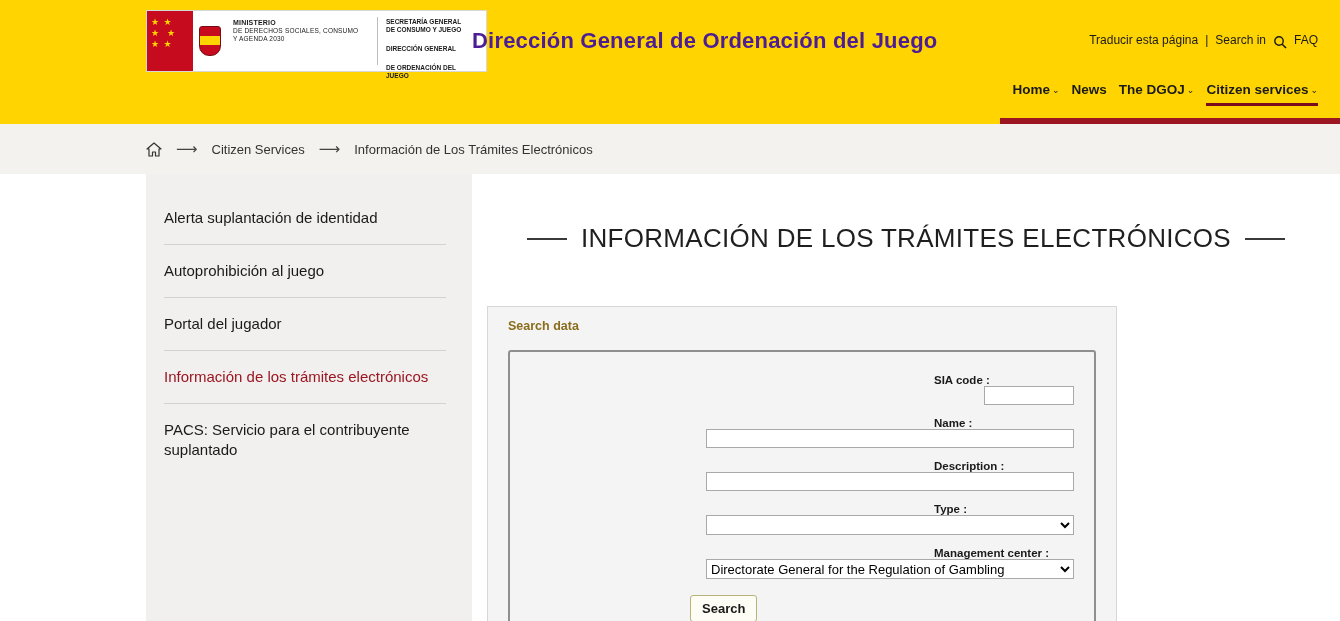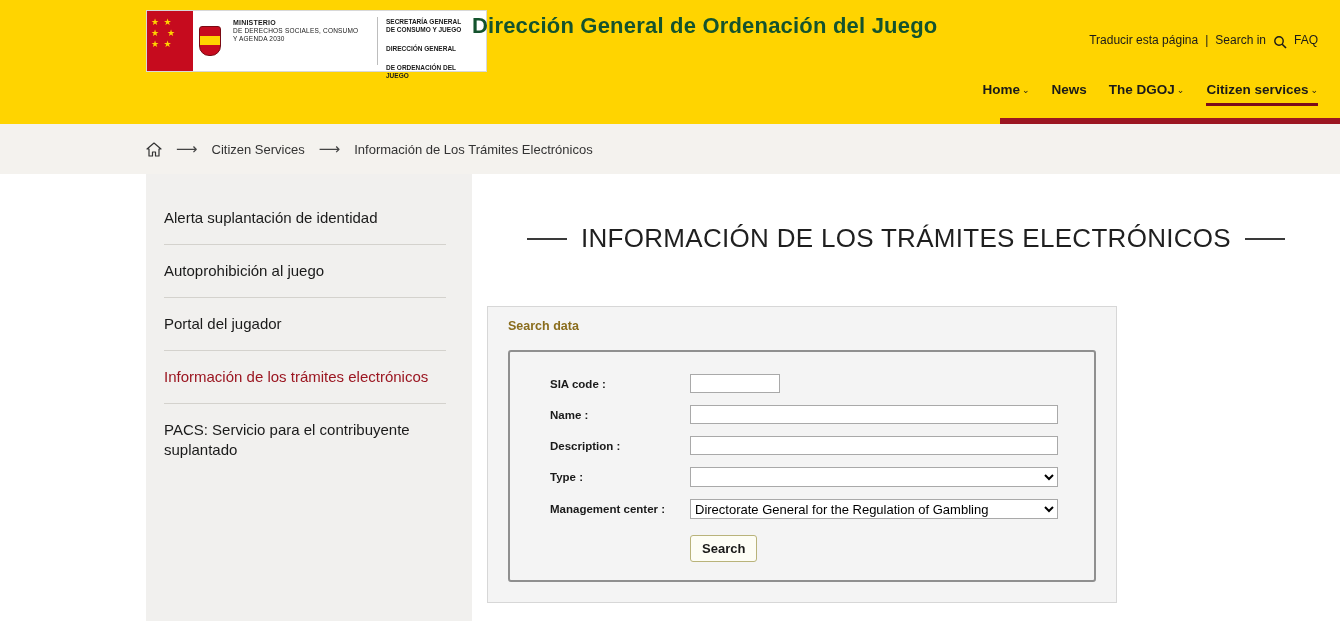--- a/index.html
+++ b/index.html
@@ -71,24 +71,24 @@
     font-size: 6.5px;
     line-height: 8px;
     color: #1a1a1a;
   }
   .logo-dgoj .sg { font-weight: bold; }
   .logo-dgoj .dg { margin-top: 11px; font-weight: bold; }
 
   .site-title {
     position: absolute;
     left: 472px;
-    top: 13px;
+    top: 28px;
     font-size: 22px;
     font-weight: bold;
-    color: #14532d;
+    color: #4c1d95;
     letter-spacing: .2px;
   }
 
   .util-bar {
     position: absolute;
     right: 22px;
     top: 33px;
     font-size: 12px;
     color: #1a1a1a;
     display: flex;
@@ -98,21 +98,21 @@
   .util-bar a { color: #1a1a1a; text-decoration: none; }
   .util-sep { color: #1a1a1a; }
   .search-icon { display: inline-block; width: 14px; height: 14px; position: relative; top: 2px; }
 
   .main-nav {
     position: absolute;
     right: 22px;
     top: 82px;
     display: flex;
     align-items: flex-start;
-    gap: 22px;
+    gap: 12px;
     font-size: 13.5px;
     font-weight: bold;
     color: #1a1a1a;
   }
   .nav-item { cursor: pointer; white-space: nowrap; padding-bottom: 6px; }
   .nav-item .caret { font-size: 9px; position: relative; top: -1px; margin-left: 2px; font-weight: normal; }
   .nav-item.active { border-bottom: 3px solid #7b0c1b; }
 
   .red-bar {
     width: 100%;
@@ -201,22 +201,23 @@
   }
   .fieldset {
     margin: 17px 20px 20px 20px;
     border: 2px solid #8f8f8f;
     border-radius: 3px;
     background: #f4f4f4;
     padding: 22px 20px 18px 40px;
   }
   .form-row {
     display: flex;
-    align-items: center;
+    align-items: flex-end;
     margin-bottom: 12px;
+    flex-direction: column;
   }
   .form-label {
     width: 140px;
     font-size: 11.5px;
     font-weight: bold;
     color: #1a1a1a;
   }
   .form-row input[type="text"] {
     height: 19px;
     border: 1px solid #a9a9a9;

